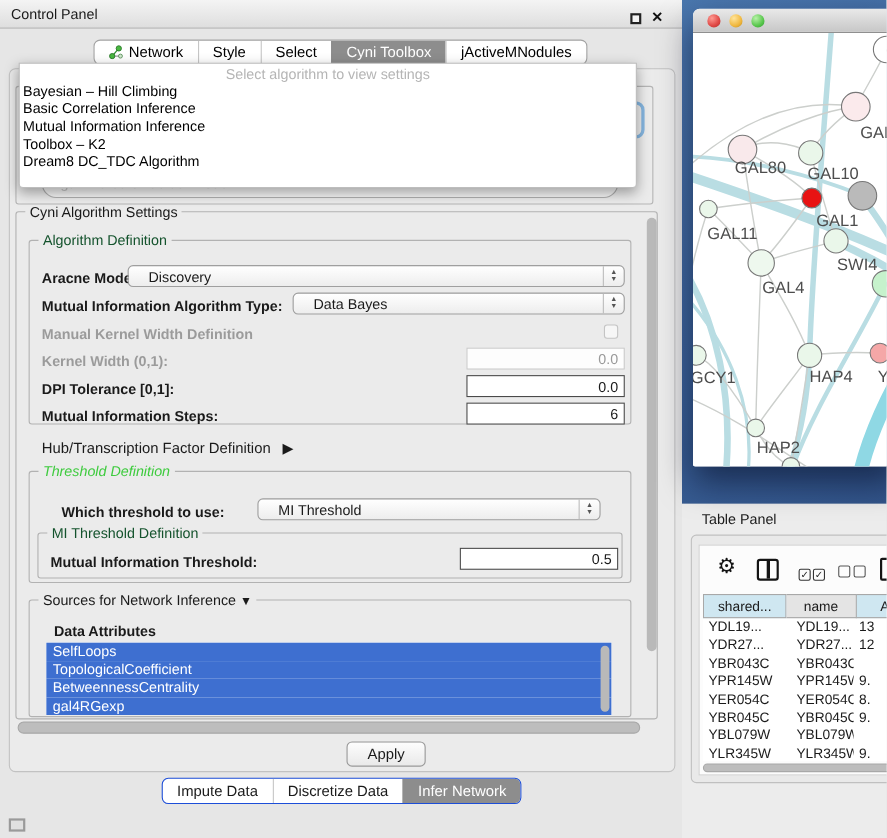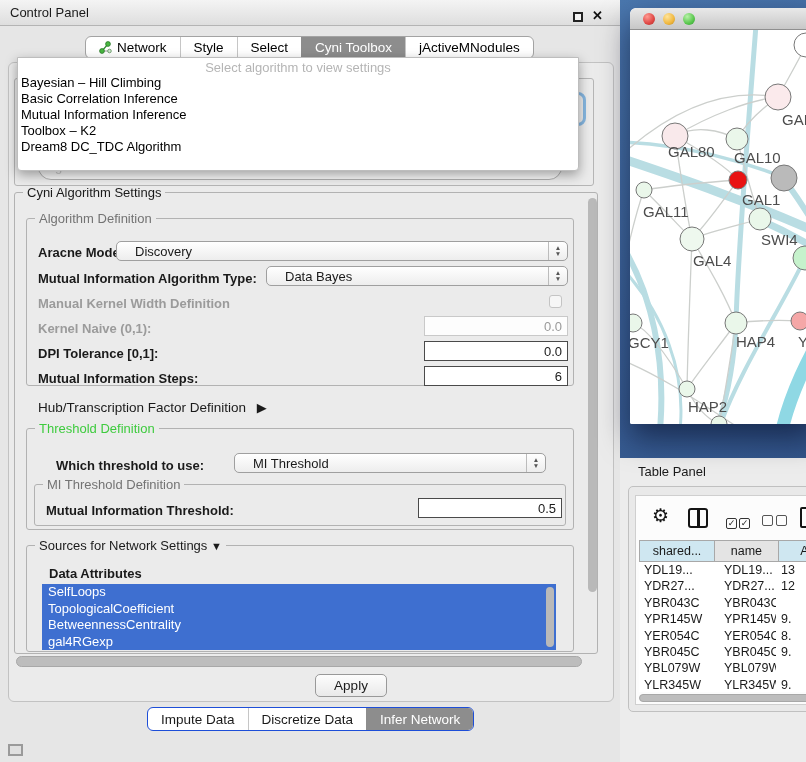--- a/index.html
+++ b/index.html
@@ -40,21 +40,21 @@
     border:1px solid #bdbdbd; border-radius:0 0 4px 4px;
     box-shadow:0 4px 12px rgba(0,0,0,.35); z-index:5; padding-bottom:2px; }
   .algo-prompt { height:17px; text-align:center; color:#b5b5b5; font-size:13px; padding-top:2px; }
   .algo-item { height:16px; line-height:16px; font-size:13px; padding-left:3px; color:#000; }
   .algo-item.b { font-weight:bold; }
 
   
   .group { position:absolute; border:1px solid #b2b2b2; border-radius:3px; }
   .gtitle { position:absolute; top:-8px; left:8px; background:#ebebeb; padding:0 4px;
     font-size:13px; white-space:nowrap; }
-  .gtitle.blue { color:#737373; }
+  .gtitle.blue { color:#14532d; }
   .gtitle.green { color:#3ecb3e; }
 
   .lbl { position:absolute; font-size:13px; font-weight:bold; white-space:nowrap; }
   .lbl.dis { color:#9b9b9b; }
   .plain { font-weight:normal; font-size:13.5px; }
 
   .combo { position:absolute; height:20px; background:linear-gradient(#ffffff,#ededed);
     border:1px solid #9f9f9f; border-radius:5px; font-size:13px;
     display:flex; align-items:center; padding-left:18px; }
   .combo .arrows { position:absolute; right:0; top:0; bottom:0; width:19px;
@@ -199,60 +199,60 @@
 <span class="lbl" style="left:38px; top:271px;">Mutual Information Algorithm Type:</span>
 <div class="combo" style="left:266px; top:266px; width:302px;">
   <span>Data Bayes</span>
   <span class="arrows">
       <span>▲</span>
       <span>▼</span>
     </span>
 </div>
 <span class="lbl dis" style="left:38px; top:296px;">Manual Kernel Width Definition</span>
 <div class="chk" style="left:549px; top:295px;"></div>
-<span class="lbl dis" style="left:38px; top:321px;">Kernel Naive (0,1):</span>
+<span class="lbl dis" style="left:38px; top:321px;">Kernel Width (0,1):</span>
 <div class="field dis" style="left:424px; top:316px; width:144px;">
   <span>0.0</span>
 </div>
 <span class="lbl" style="left:38px; top:346px;">DPI Tolerance [0,1]:</span>
 <div class="field" style="left:424px; top:341px; width:144px;">
   <span>0.0</span>
 </div>
 <span class="lbl" style="left:38px; top:371px;">Mutual Information Steps:</span>
 <div class="field" style="left:424px; top:366px; width:144px;">
   <span>6</span>
 </div>
 
 <span class="lbl plain" style="left:38px; top:400px;">
   <span>Hub/Transcription Factor Definition</span>
   <span style="font-size:13px; margin-left:7px;">▶</span>
 </span>
 
-<div class="group" style="left:26px; top:428px; width:548px; height:102px;">
+<div class="group" style="left:26px; top:428px; width:548px; height:102px;font-style:italic;">
   <span class="gtitle green">Threshold Definition</span>
 </div>
 <span class="lbl" style="left:56px; top:458px;">Which threshold to use:</span>
 <div class="combo" style="left:234px; top:453px; width:312px;">
   <span>MI Threshold</span>
   <span class="arrows">
       <span>▲</span>
       <span>▼</span>
     </span>
 </div>
 <div class="group" style="left:34px; top:484px; width:532px; height:42px;">
   <span class="gtitle blue">MI Threshold Definition</span>
 </div>
 <span class="lbl" style="left:46px; top:503px;">Mutual Information Threshold:</span>
 <div class="field" style="left:418px; top:498px; width:144px;">
   <span>0.5</span>
 </div>
 
 <div class="group" style="left:26px; top:545px; width:548px; height:107px;">
   <span class="gtitle">
-    <span>Sources for Network Settings</span>
+    <span>Sources for Network Inference</span>
     <span style="font-size:11px;">▼</span>
   </span>
 </div>
 <span class="lbl" style="left:34px; top:566px;margin-left:15px;">Data Attributes</span>
 <div class="abs attr-list" id="attr-list">
     <div class="attr-item">SelfLoops</div>
     <div class="attr-item">TopologicalCoefficient</div>
     <div class="attr-item">BetweennessCentrality</div>
     <div class="attr-item">gal4RGexp</div>
   </div>

